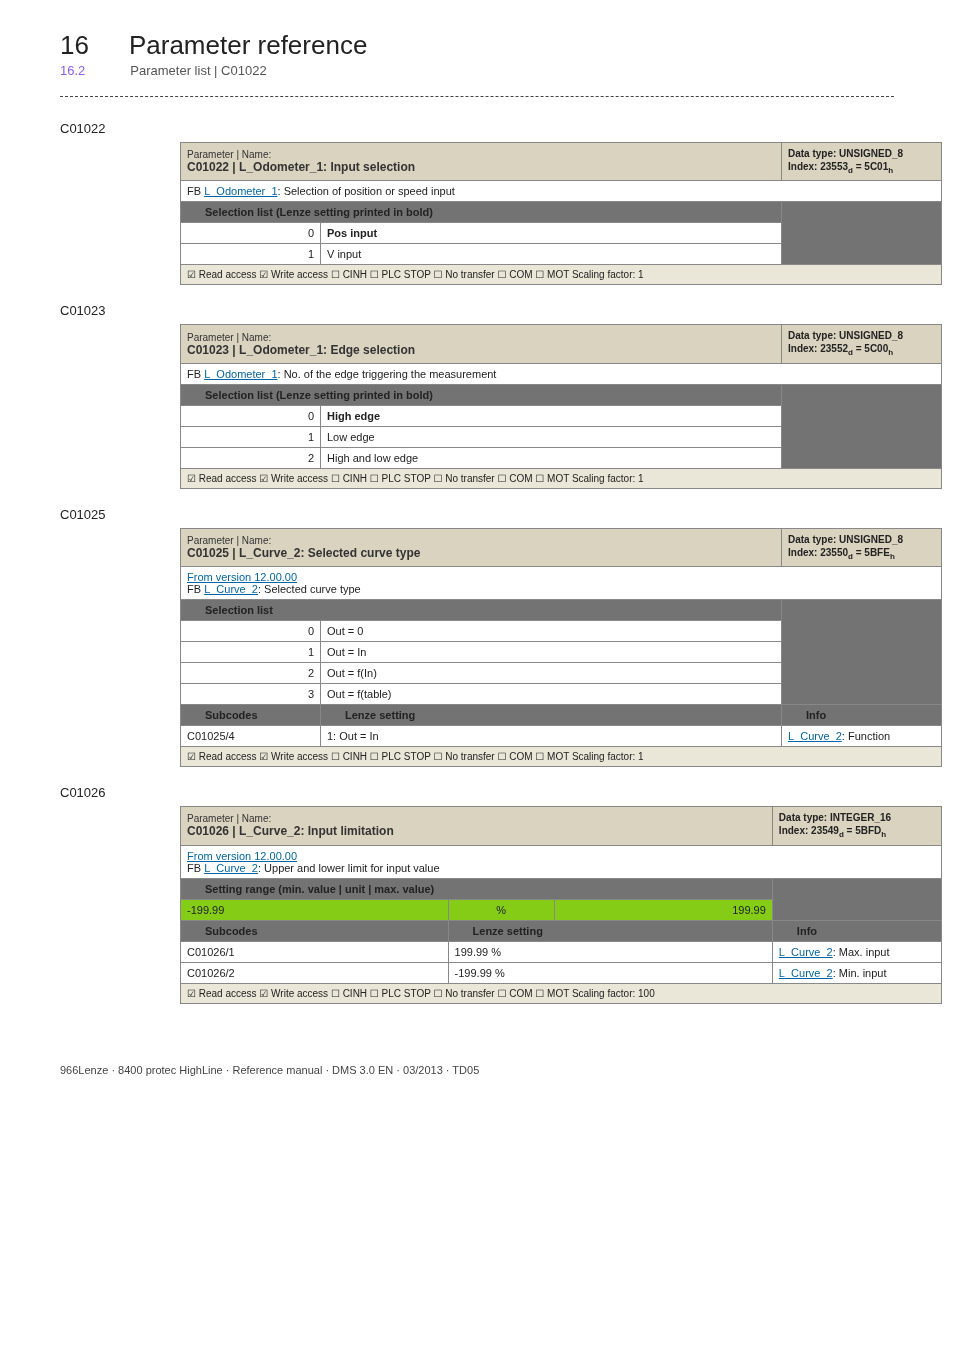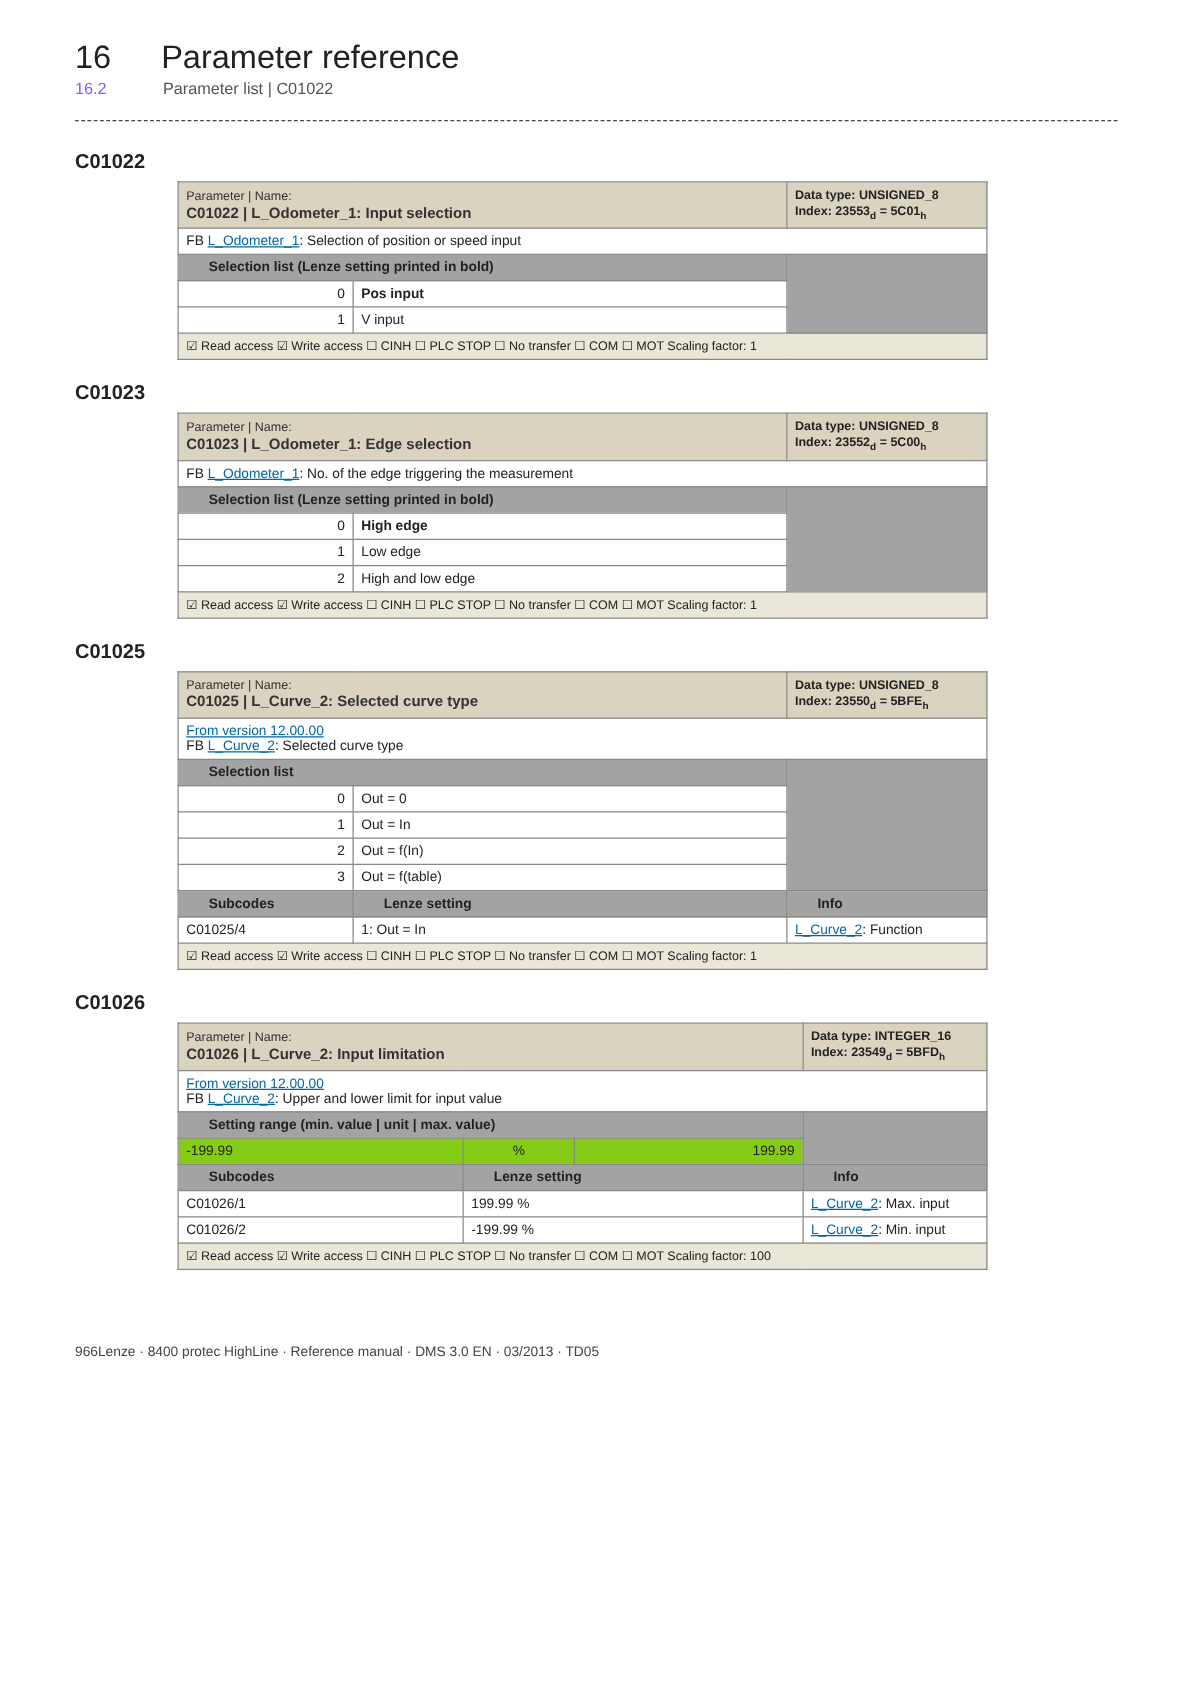--- a/index.html
+++ b/index.html
@@ -15,37 +15,37 @@
   .chapter-title { font-size: 26px; font-weight: 400; color: #222; margin-left: 40px; }
   .chapter-row { display: flex; align-items: baseline; }
   .subsection-row { display: flex; align-items: baseline; margin-top: 2px; }
   .subsection-num { font-size: 13px; color: #8b5cf6; }
   .subsection-title { font-size: 13px; color: #555; margin-left: 45px; }
   .dash-rule {
     border: none;
     border-top: 1.5px dashed #444;
     margin: 18px 0 24px 0;
   }
-  .param-code { font-size: 16px; font-weight: 700; margin: 18px 0 6px 0; }
+  .param-code { font-size: 13px; font-weight: 400; margin: 18px 0 6px 0; }
 
   .ptable {
-    width: 648px;
-    margin-left: 82px;
+    width: 762px;
+    margin-left: 120px;
     border-collapse: collapse;
     font-size: 11px;
   }
   .ptable td, .ptable th { border: 1px solid #888; padding: 4px 6px; vertical-align: middle; }
   .hdr-row td { background: #d9d3c0; }
   .hdr-left { width: 560px; }
   .hdr-right { text-align: left; width: 160px; font-size: 10px; line-height: 1.3; font-weight: bold; }
   .pname-label { font-size: 10px; color: #333; }
   .pname-value { font-size: 12px; font-weight: 700; color: #333; }
   .desc-row td { background: #fff; }
   .link { color: #0066a6; text-decoration: underline; cursor: pointer; }
-  .section-row td { background: #a3a3a3; font-weight: 700; padding-left: 24px; }
+  .section-row td { background: #737373; font-weight: 700; padding-left: 24px; }
   .list-idx { text-align: right; width: 140px; }
   .bold { font-weight: 700; }
   .foot-row td { background: #eae6d8; font-size: 10px; }
   .sub { vertical-align: sub; font-size: 8px; }
 
   .range-row td { background: #84cc16; }
   .range-left { text-align: left; }
   .range-mid { text-align: center; }
   .range-right { text-align: right; }
 

